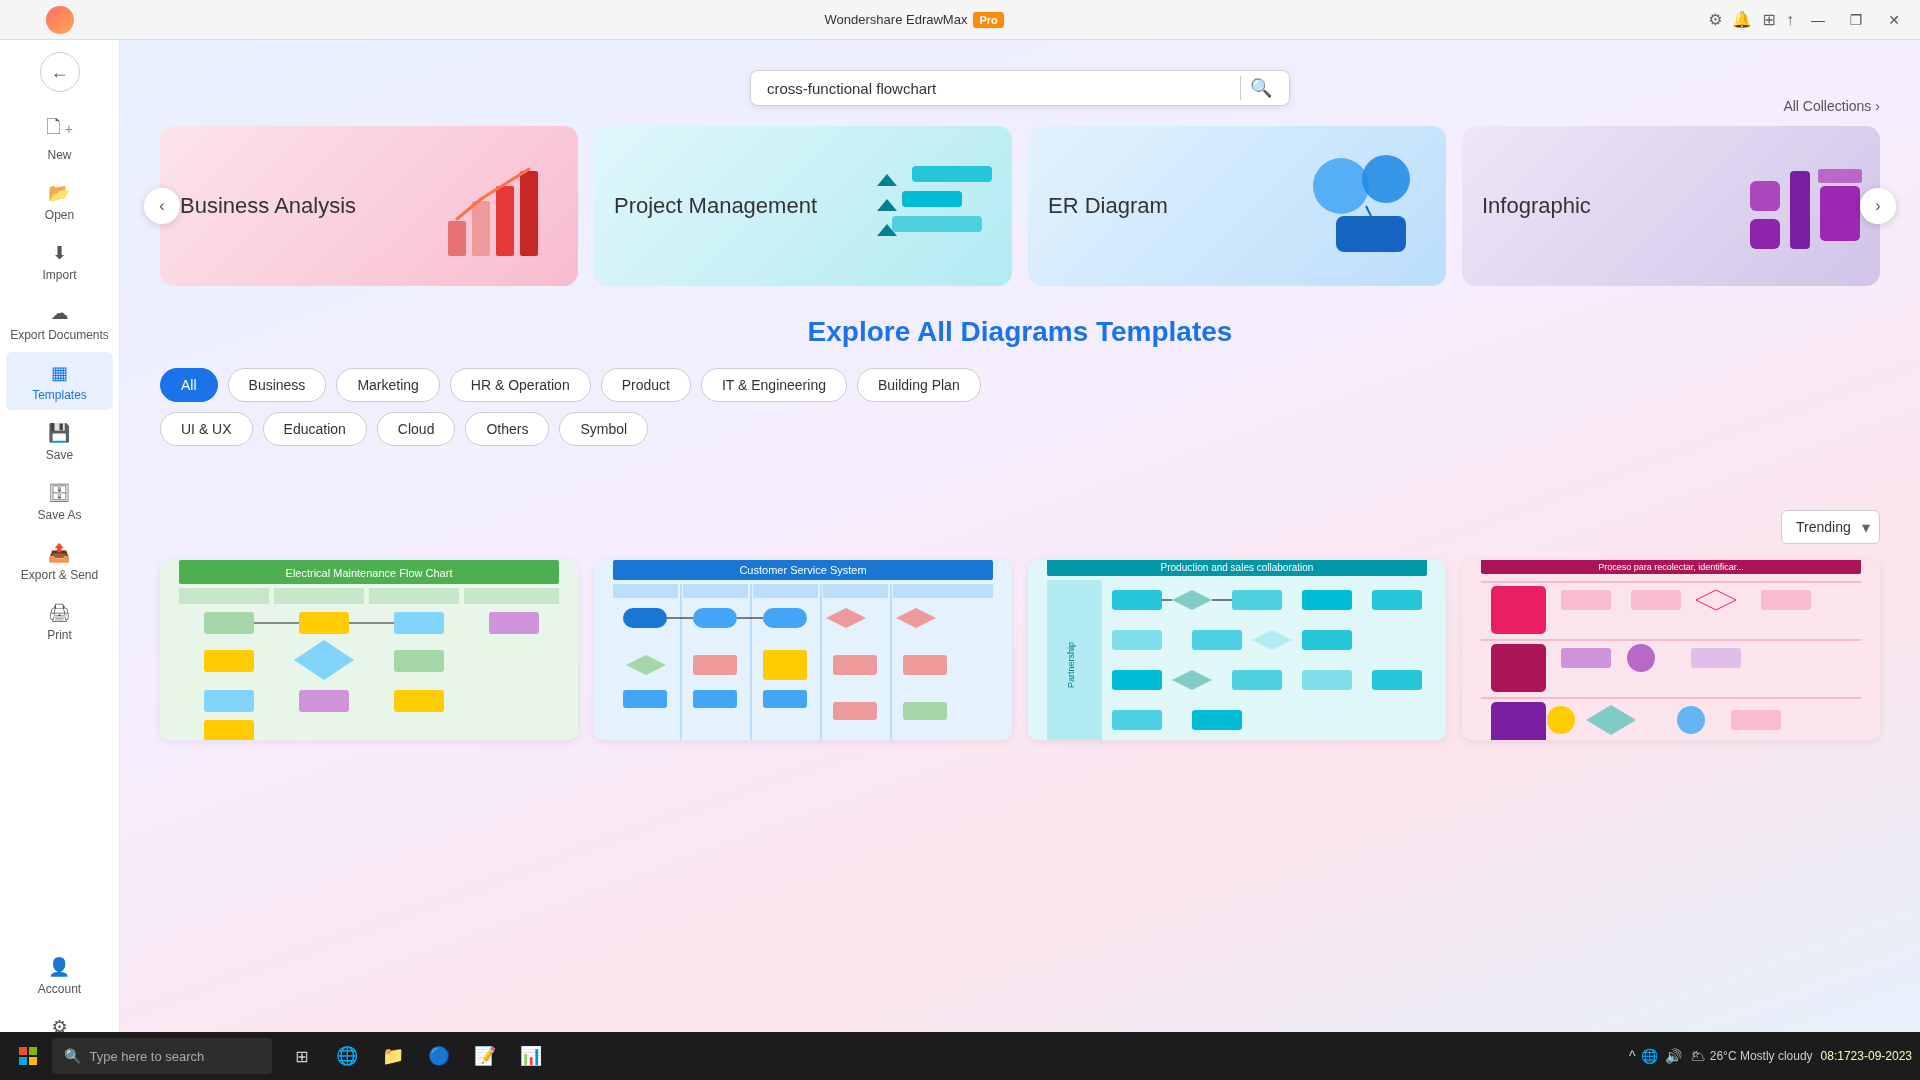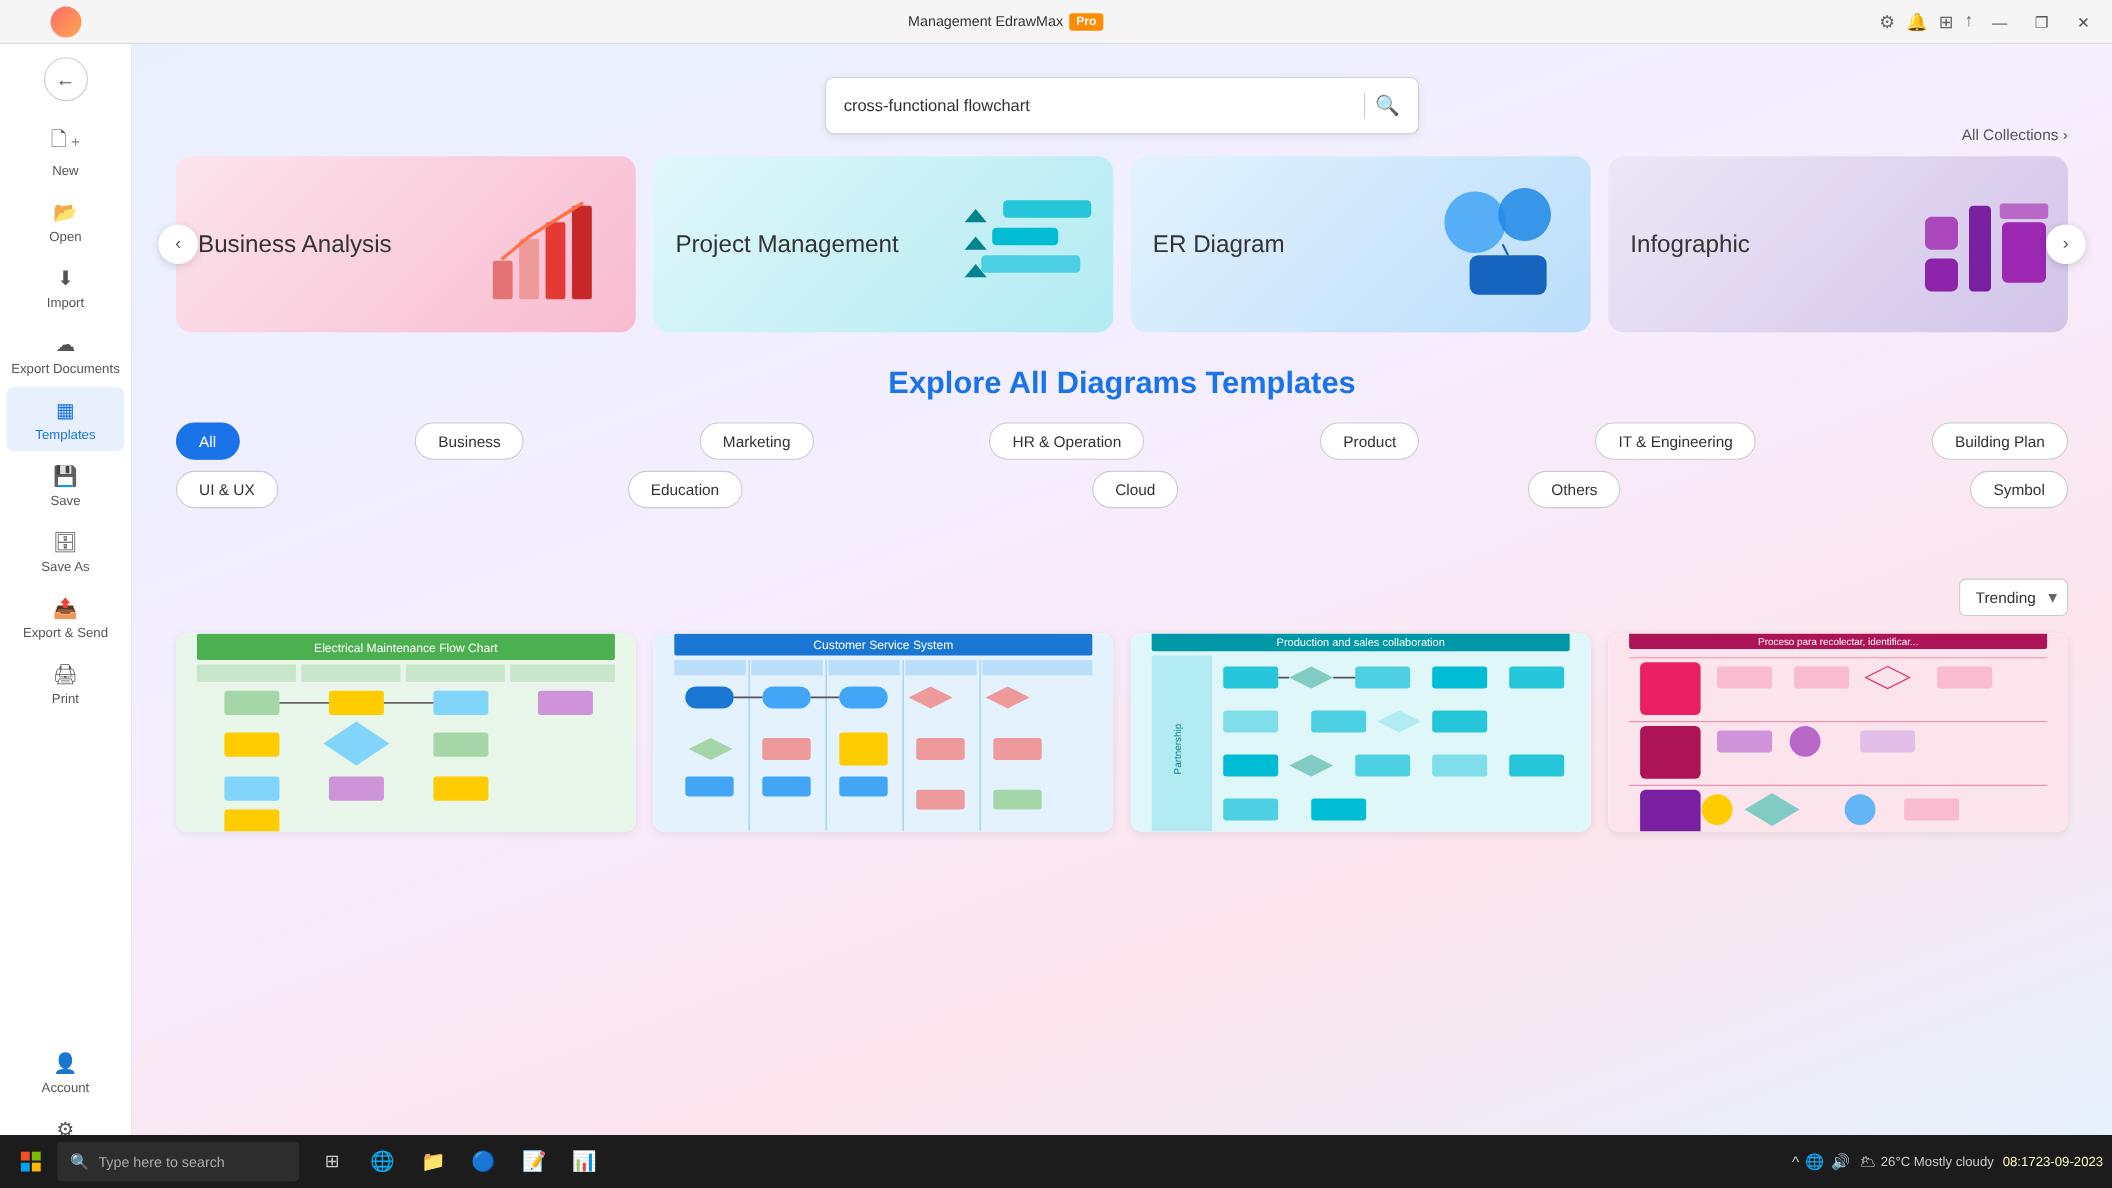--- a/index.html
+++ b/index.html
@@ -50,21 +50,21 @@
     .main-content {
       margin-top: 40px; margin-left: 120px;
       height: calc(100vh - 40px);
       background: linear-gradient(160deg, #e8f0fe 0%, #f5eeff 40%, #fce4ec 70%, #e3f2fd 100%);
       overflow-y: auto; padding: 30px 40px;
     }
 
     
     .search-container { display: flex; justify-content: center; margin-bottom: 20px; }
     .search-box {
-      width: 540px; height: 52px;
+      width: 540px; height: 36px;
       background: #fff; border: 1.5px solid #d0d0d0;
       border-radius: 8px; display: flex; align-items: center;
       padding: 0 16px; gap: 10px;
       box-shadow: 0 2px 8px rgba(0,0,0,0.08);
     }
     .search-input {
       flex: 1; border: none; outline: none; font-size: 15px; color: #333;
       background: transparent;
     }
     .search-divider { width: 1px; height: 24px; background: #ccc; }
@@ -100,21 +100,21 @@
     .carousel-arrow.right { right: -16px; }
 
     
     .explore-title {
       text-align: center; font-size: 28px; font-weight: 700;
       color: #222; margin-bottom: 20px; margin-top: 18px;
     }
     .explore-title span { color: #1a73e8; }
 
     
-    .filter-row { display: flex; justify-content: space-between; gap: 10px; margin-bottom: 10px; flex-wrap: wrap; }
+    .filter-row { display: flex; justify-content: flex-start; gap: 10px; margin-bottom: 10px; flex-wrap: wrap; }
     .filter-pill {
       padding: 8px 20px; border-radius: 999px; font-size: 14px;
       border: 1.5px solid #ccc; background: #fff; cursor: pointer;
       color: #333; white-space: nowrap;
     }
     .filter-pill.active { background: #1a73e8; color: #fff; border-color: #1a73e8; }
 
     
     .trending-row { display: flex; justify-content: flex-end; margin-bottom: 16px; }
     .trending-select {
@@ -157,21 +157,21 @@
     .tray-icon { font-size: 14px; color: #ccc; }
   </style>
 </head>
 <body>
 
 <div class="title-bar">
   <div style="width:120px; display:flex; justify-content:center;">
     <div class="title-avatar"></div>
   </div>
   <div class="title-bar-center">
-    <span>Management EdrawMax</span>
+    <span>Wondershare EdrawMax</span>
     <span class="pro-badge">Pro</span>
   </div>
   <div class="title-bar-right">
     <span class="toolbar-icon">⚙</span>
     <span class="toolbar-icon">🔔</span>
     <span class="toolbar-icon">⊞</span>
     <span class="toolbar-icon">↑</span>
     <div class="win-btn">—</div>
     <div class="win-btn">❐</div>
     <div class="win-btn close">✕</div>

